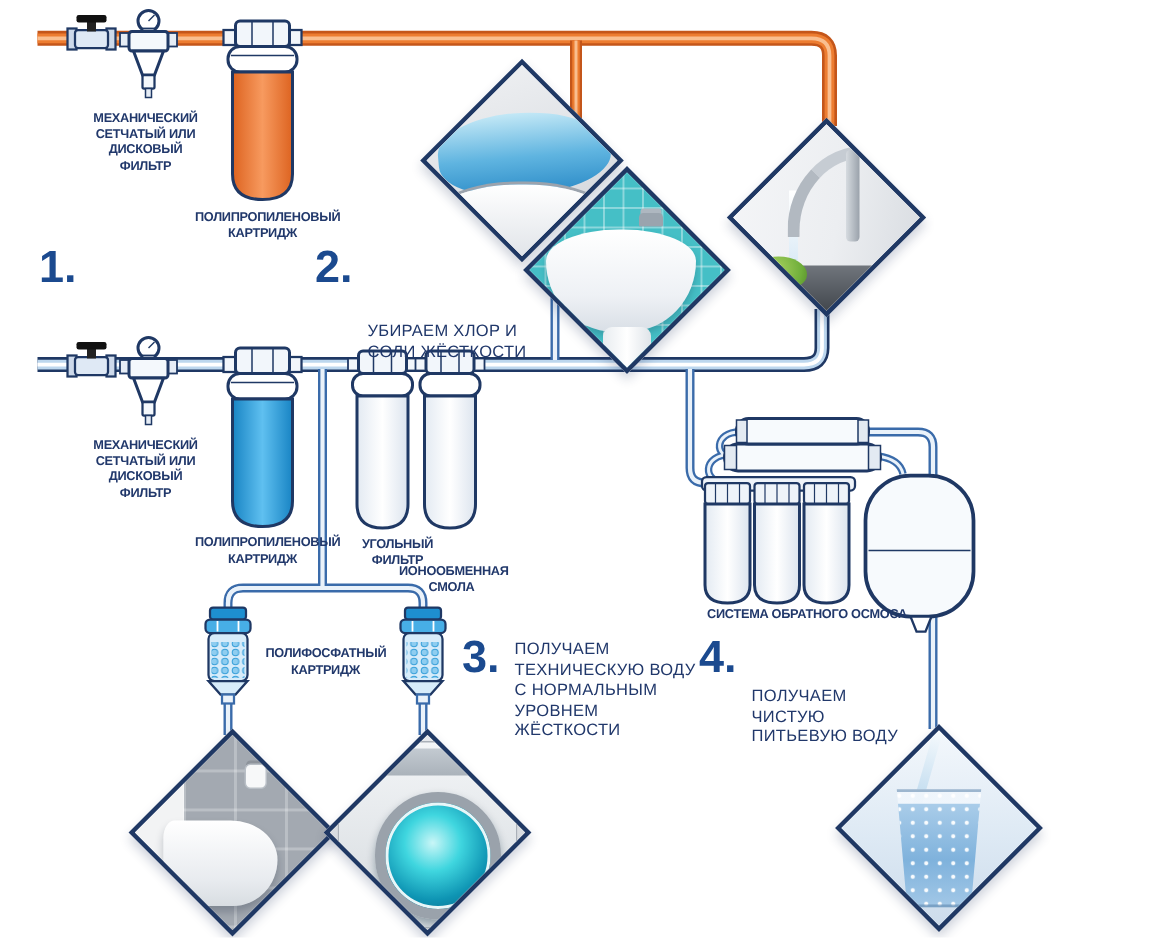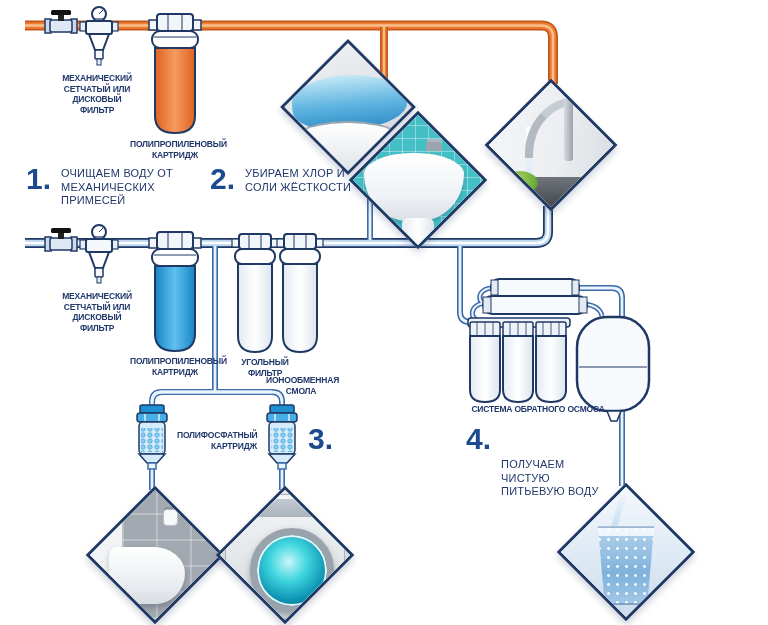--- a/index.html
+++ b/index.html
@@ -361,36 +361,36 @@
   <div class="lbl" style="left:130px;top:139px;width:90px;">ПОЛИПРОПИЛЕНОВЫЙ КАРТРИДЖ</div>
 
   <div class="lbl" style="left:57px;top:291px;width:80px;">МЕХАНИЧЕСКИЙ СЕТЧАТЫЙ ИЛИ ДИСКОВЫЙ ФИЛЬТР</div>
 
   <div class="lbl" style="left:130px;top:356px;width:90px;">ПОЛИПРОПИЛЕНОВЫЙ КАРТРИДЖ</div>
 
   <div class="lbl" style="left:235px;top:357px;width:60px;">УГОЛЬНЫЙ ФИЛЬТР</div>
 
   <div class="lbl" style="left:266px;top:375px;width:70px;">ИОНООБМЕННАЯ СМОЛА</div>
 
-  <div class="lbl" style="left:177px;top:430px;width:80px;text-align:right;">ПОЛИФОСФАТНЫЙ КАРТРИДЖ</div>
+  <div class="lbl" style="left:177px;top:430px;width:80px;">ПОЛИФОСФАТНЫЙ КАРТРИДЖ</div>
 
   <div class="lbl" style="left:468px;top:404px;width:140px;">СИСТЕМА ОБРАТНОГО ОСМОСА</div>
 
   <div class="step" style="left:26px;top:165px;">
     <div class="step-num">1.</div>
-    <div class="step-text" style="width:118px;">ОЧИЩАЕМ ВОДУ ОТ МЕХАНИЧЕСКИХ ПРИМЕСЕЙ</div>
   </div>
 
   <div class="step" style="left:210px;top:165px;">
     <div class="step-num">2.</div>
-    <div class="step-text" style="width:118px;">УБИРАЕМ ХЛОР И СОЛИ ЖЁСТКОСТИ</div>
+    <div class="step-text" style="width:118px;margin-top:48px;">УБИРАЕМ ХЛОР И СОЛИ ЖЁСТКОСТИ</div>
   </div>
 
   <div class="step" style="left:308px;top:425px;">
     <div class="step-num">3.</div>
+    <div class="step-text" style="width:122px;">ПОЛУЧАЕМ ТЕХНИЧЕСКУЮ ВОДУ С НОРМАЛЬНЫМ УРОВНЕМ ЖЁСТКОСТИ</div>
   </div>
 
   <div class="step" style="left:466px;top:425px;">
     <div class="step-num">4.</div>
     <div class="step-text" style="width:112px;margin-top:31px;">ПОЛУЧАЕМ ЧИСТУЮ ПИТЬЕВУЮ ВОДУ</div>
   </div>
 
 </div>
 
 </body></html>

